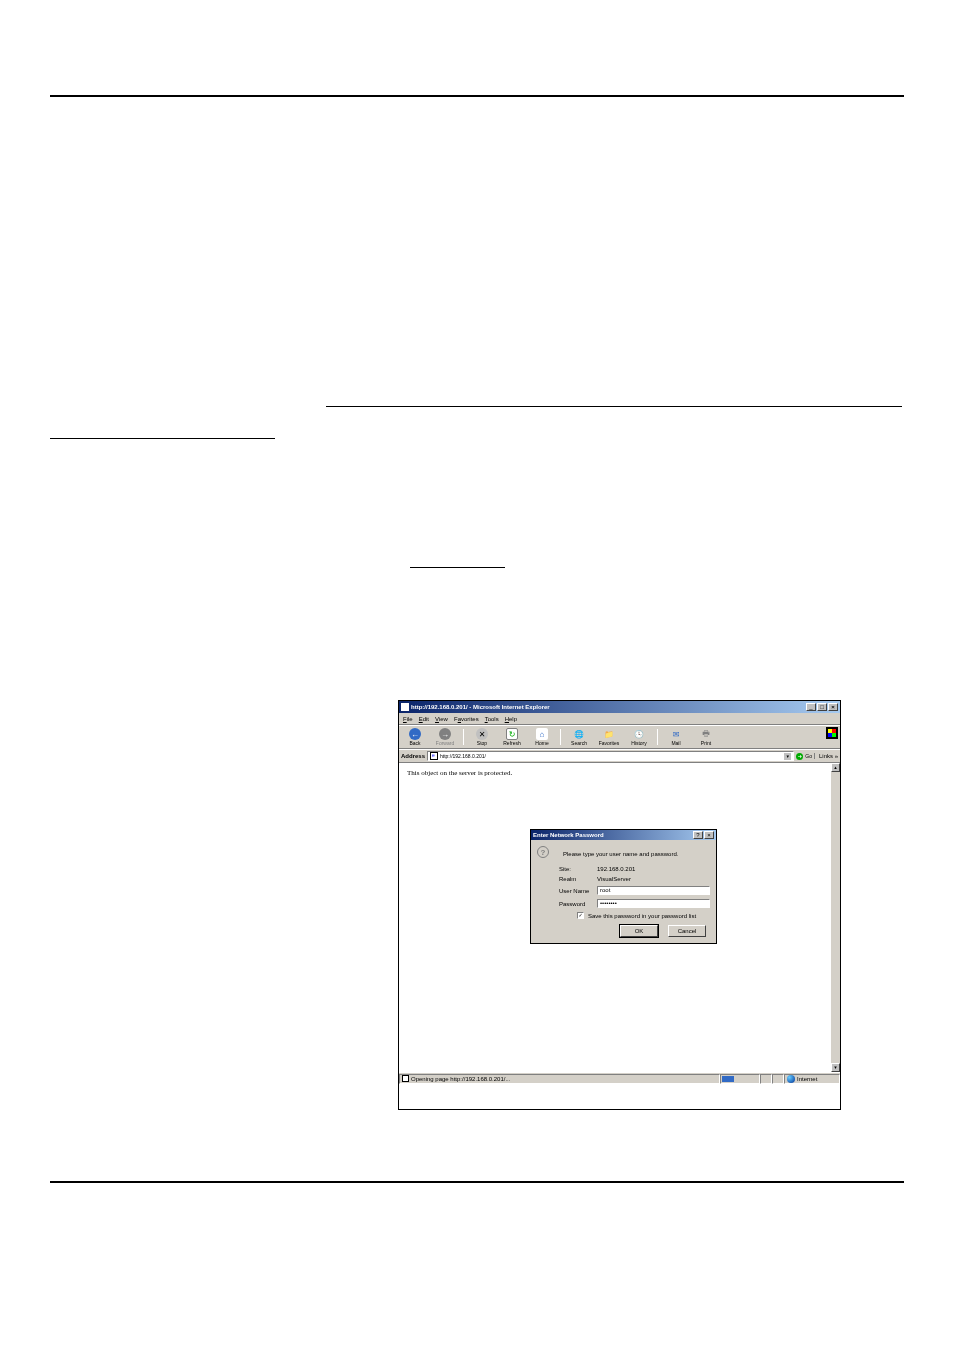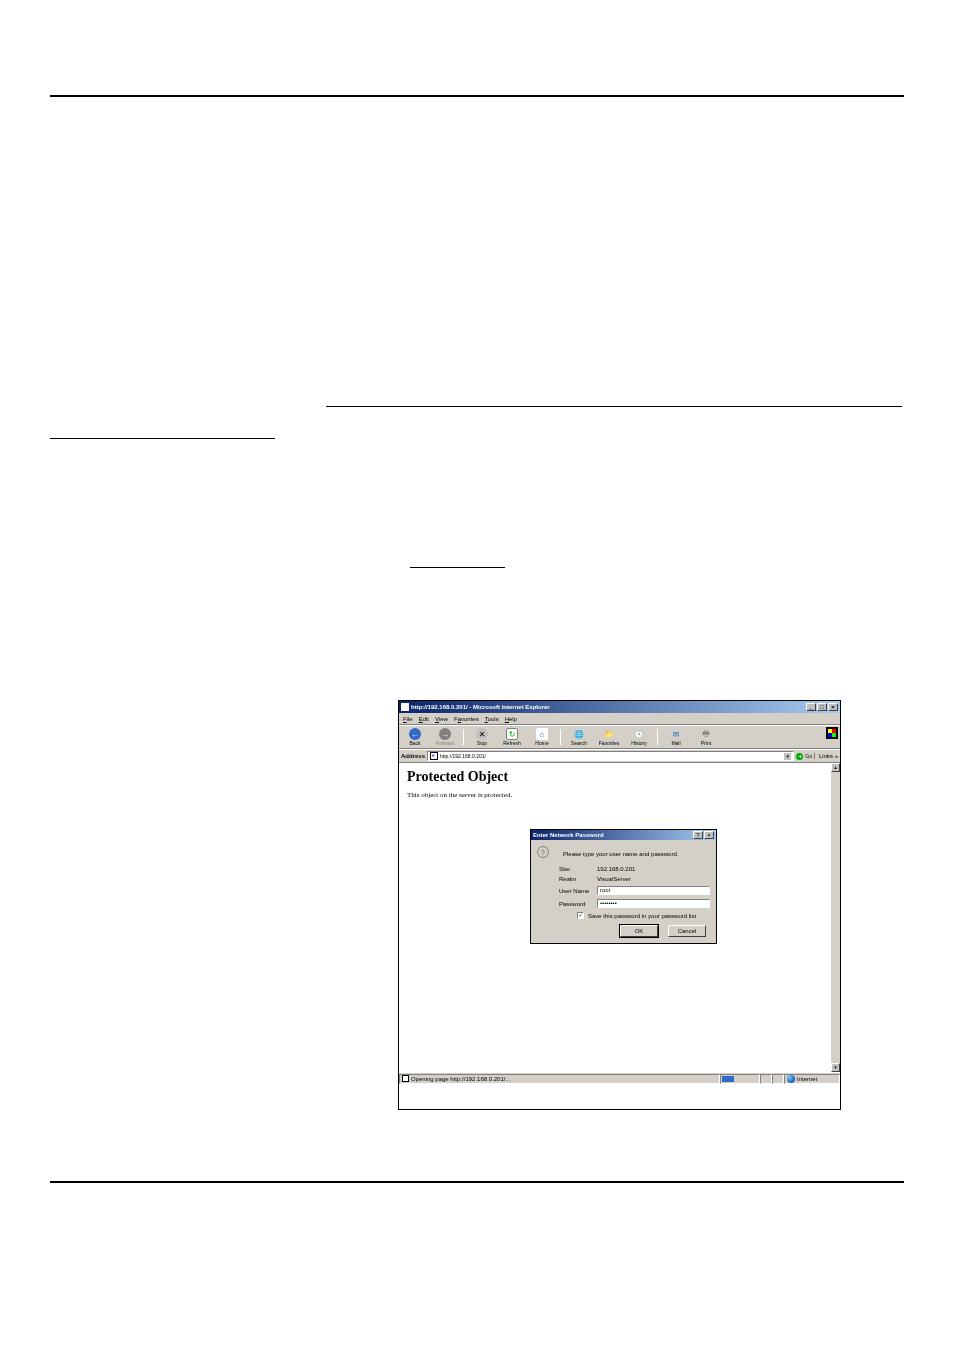--- a/index.html
+++ b/index.html
@@ -165,21 +165,20 @@
         <span>Go</span>
       </div>
     <span class="links-text">Links »</span>
   </div>
 
   <div class="content">
     <div class="content-scroll">
       <div class="scroll-btn">▴</div>
       <div class="scroll-btn scroll-bot">▾</div>
     </div>
-    <div class="po-title">Protected Object</div>
     <div class="po-text">This object on the server is protected.</div>
 
     <div class="dialog">
       <div class="dlg-title">
         <span class="dlg-title-text">Enter Network Password</span>
         <div class="dlg-tbtns">
           <div class="titlebar-btn">?</div>
           <div class="titlebar-btn">×</div>
         </div>
       </div>

